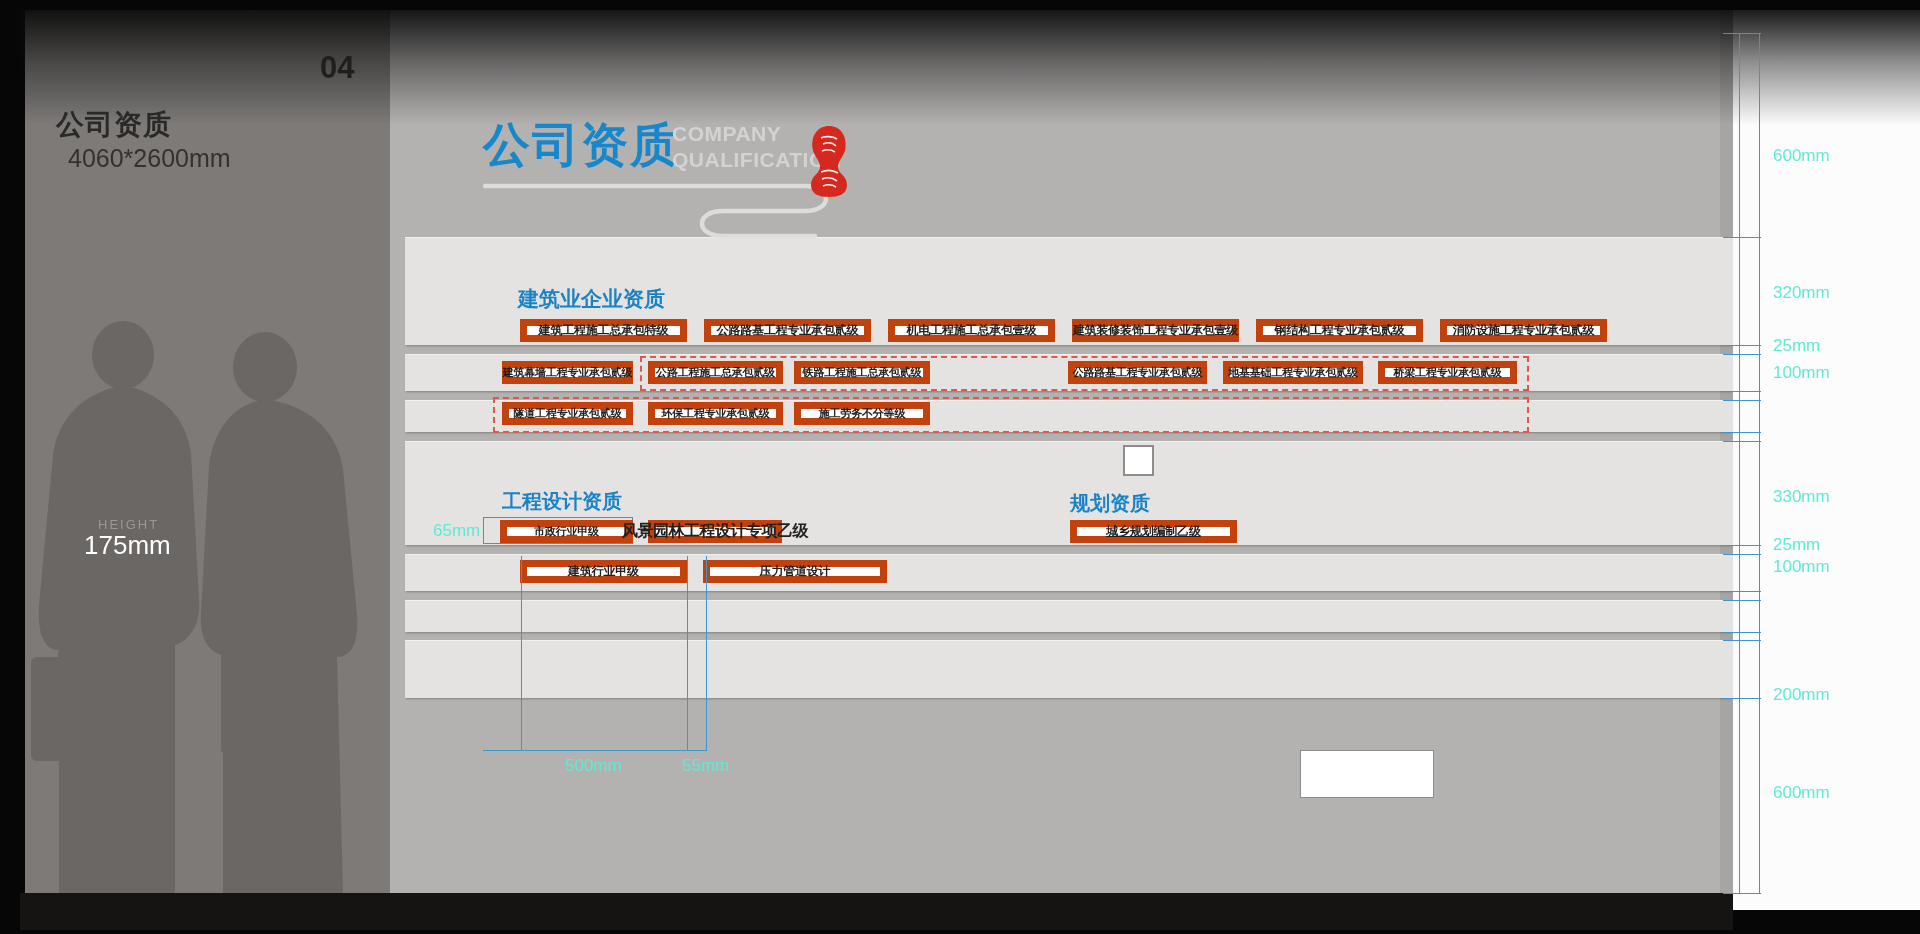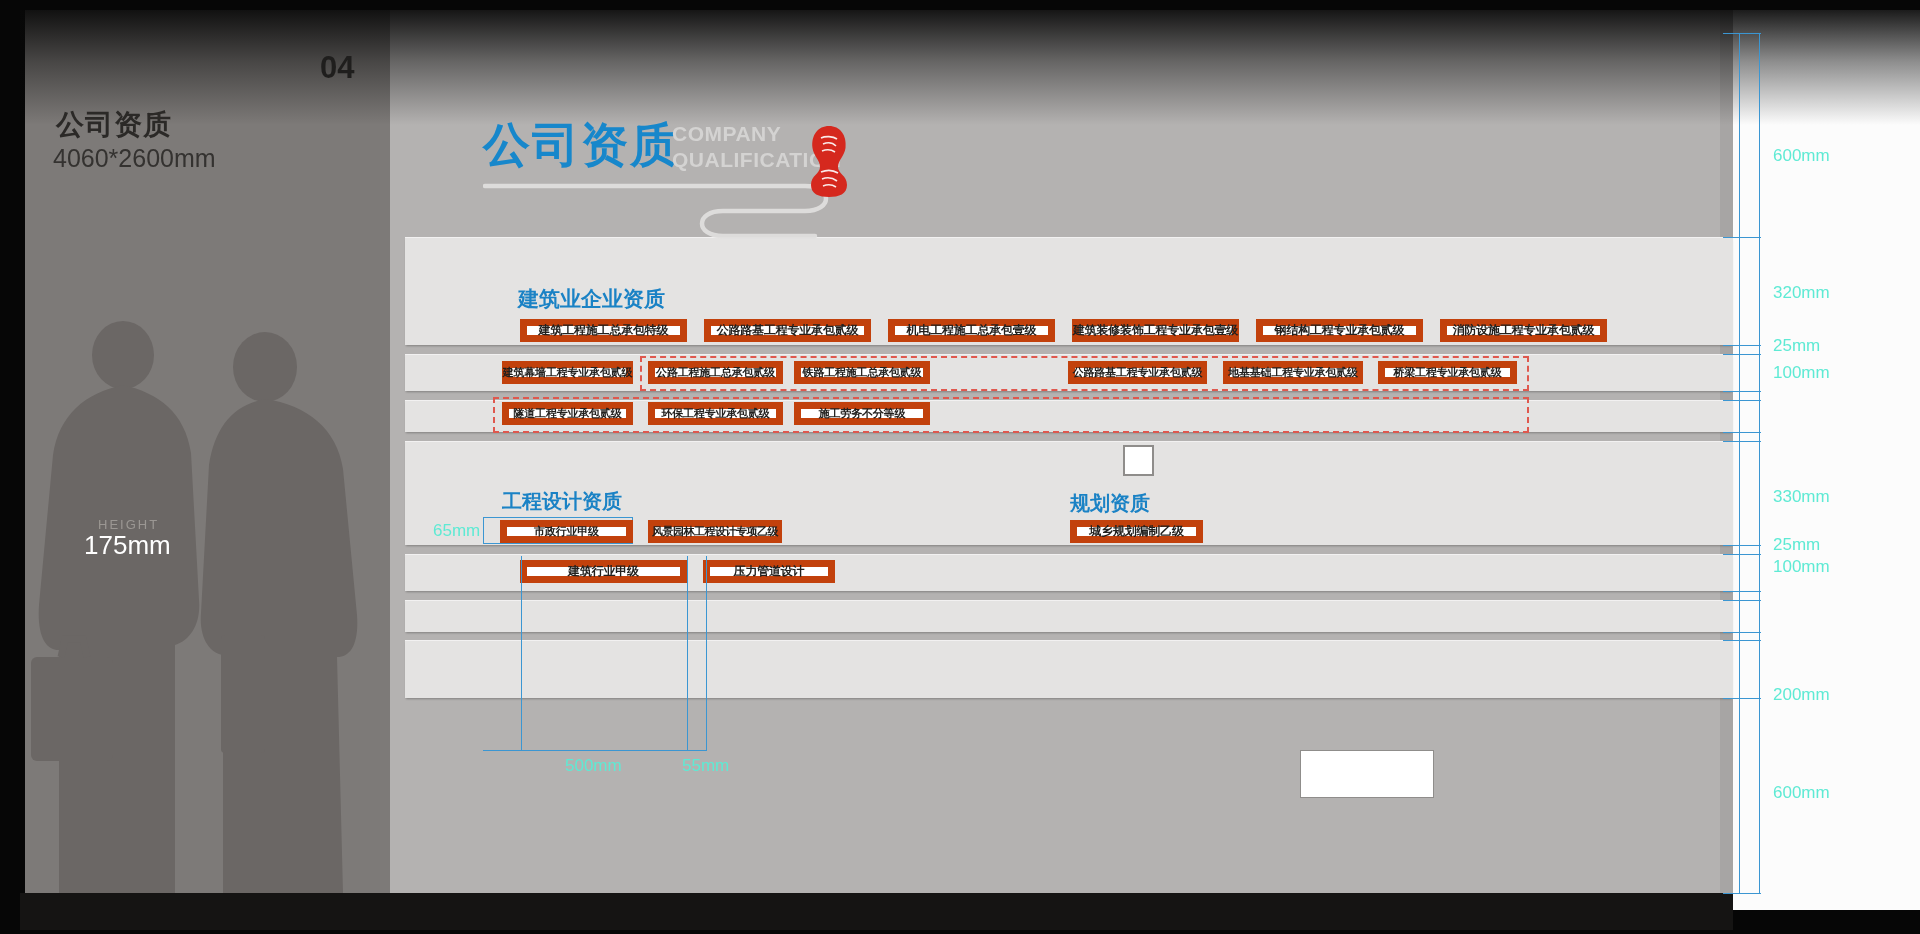--- a/index.html
+++ b/index.html
@@ -11,40 +11,40 @@
   .wall{position:absolute;left:370px;top:10px;width:1343px;height:883px;background:#b4b2b1;}
   .right-panel{position:absolute;left:1713px;top:10px;width:207px;height:900px;background:#fcfcfc;}
   .wall-edge{position:absolute;left:1700px;top:10px;width:13px;height:883px;background:rgba(0,0,0,0.07);}
   .floor{position:absolute;left:0;top:893px;width:1713px;height:37px;background:#151413;}
   .top-shade{position:absolute;left:0;top:10px;width:1920px;height:115px;
              background:linear-gradient(180deg,rgba(8,8,8,0.92) 0%,rgba(8,8,8,0.45) 45%,rgba(8,8,8,0) 100%);}
 
   
   .page-num{position:absolute;left:300px;top:50px;font-size:31px;font-weight:bold;color:#1f1e1d;}
   .panel-title{position:absolute;left:36px;top:106px;font-size:28px;font-weight:600;color:#2b2927;letter-spacing:1px;}
-  .panel-size{position:absolute;left:33px;top:144px;font-size:25px;color:#343230;}
+  .panel-size{position:absolute;left:48px;top:144px;font-size:25px;color:#343230;}
   .height-label{position:absolute;left:78px;top:517px;font-size:13px;color:#9b9793;letter-spacing:2px;}
   .height-value{position:absolute;left:64px;top:530px;font-size:26px;color:#ffffff;}
 
   
   .wall-title-cn{position:absolute;left:463px;top:114px;font-size:47px;font-weight:800;color:#1787cb;letter-spacing:2px;}
   .wall-title-en{position:absolute;left:652px;top:121px;font-size:21px;font-weight:bold;color:#d4d3d2;line-height:26px;letter-spacing:0.5px;}
 
   
   .band{position:absolute;left:385px;width:1328px;background:#e4e3e2;
         box-shadow:0 2px 2px -1px rgba(0,0,0,0.28), inset 0 1px 0 rgba(255,255,255,0.5);}
 
   .hdr{position:absolute;font-weight:bold;color:#1a82c5;}
 
   
   .badge{position:absolute;height:23px;background:#ffffff;border:7px solid #c2410c;
          box-sizing:border-box;display:flex;align-items:center;justify-content:center;
          font-size:12px;font-weight:bold;color:#22201e;white-space:nowrap;letter-spacing:-0.2px;}
   .badge.small{font-size:11px;}
-  .badge.xs{font-size:11px;letter-spacing:-0.5px;text-align:center;}
+  .badge.xs{font-size:16px;letter-spacing:-0.5px;text-align:center;}
 
   .dashed-box{position:absolute;border:2px dashed #df584e;box-sizing:border-box;}
 
   
   .vline{position:absolute;width:1px;background:#3b96d2;}
   .hline{position:absolute;height:1px;background:#3b96d2;}
   .mlabel{position:absolute;font-size:17px;color:#5eead4;white-space:nowrap;}
   .measure-box{position:absolute;border:1px solid #3b96d2;box-sizing:border-box;}
 
   .swatch{position:absolute;background:#ffffff;border:2px solid #8f8d8b;box-sizing:border-box;}
@@ -132,24 +132,24 @@
   <div class="swatch" style="left:1103px;top:445px;width:31px;height:31px;"></div>
 
   <div class="hdr" style="left:482px;top:488px;font-size:20px;">工程设计资质</div>
 
   <div class="mlabel" style="left:413px;top:521px;">65mm</div>
   <div class="measure-box" style="left:463px;top:517px;width:150px;height:27px;"></div>
 
   <div class="badge small" style="left:480px;top:520px;width:133px;">市政行业甲级</div>
   <div class="badge xs" style="left:628px;top:520px;width:134px;">风景园林工程设计专项乙级</div>
   <div class="badge" style="left:500px;top:560px;width:167px;">建筑行业甲级</div>
-  <div class="badge" style="left:683px;top:560px;width:132px;">压力管道设计</div>
+  <div class="badge" style="left:683px;top:560px;width:184px;">压力管道设计</div>
 
   <div class="hdr" style="left:1050px;top:490px;font-size:20px;">规划资质</div>
-  <div class="badge" style="left:1050px;top:520px;width:133px;">城乡规划编制乙级</div>
+  <div class="badge" style="left:1050px;top:520px;width:167px;text-decoration:underline;">城乡规划编制乙级</div>
 
   <div class="vline" style="left:501px;top:556px;height:194px;"></div>
   <div class="vline" style="left:667px;top:556px;height:194px;"></div>
   <div class="vline" style="left:686px;top:556px;height:194px;"></div>
   <div class="hline" style="left:463px;top:750px;width:224px;"></div>
   <div class="mlabel" style="left:545px;top:756px;">500mm</div>
   <div class="mlabel" style="left:662px;top:756px;">55mm</div>
 
   <div class="swatch" style="left:1280px;top:750px;width:134px;height:48px;border-width:1px;"></div>
 

